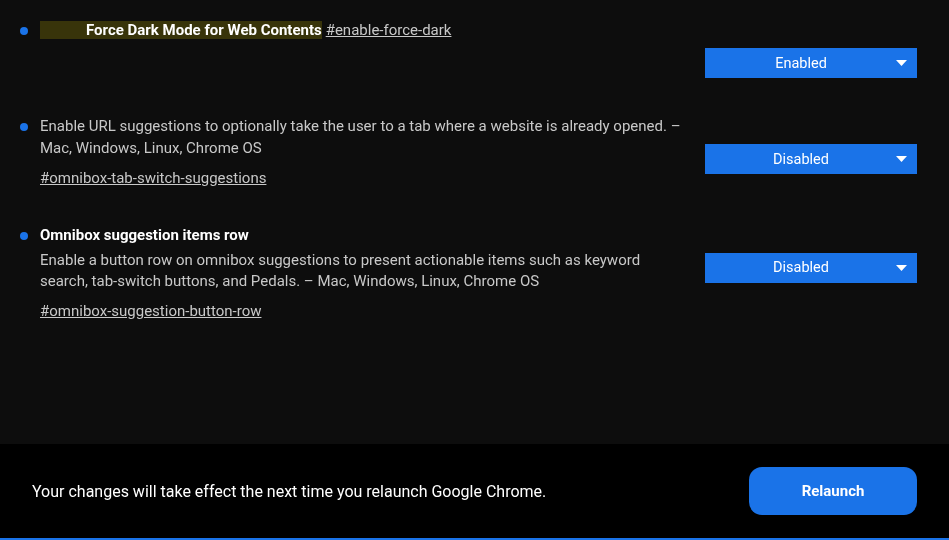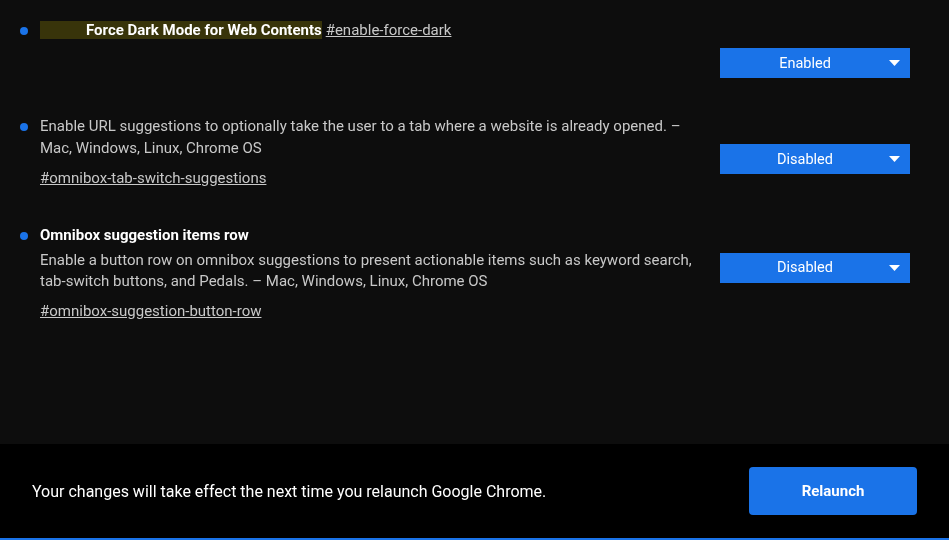--- a/index.html
+++ b/index.html
@@ -61,21 +61,21 @@
       margin-bottom: 8px;
     }
     .flag-hash {
       font-size: 15px;
       color: #c8c8c8;
       text-decoration: underline;
       display: inline-block;
     }
     .select-wrapper {
       position: relative;
-      width: 190px;
+      width: 212px;
       flex-shrink: 0;
       margin-top: 28px;
     }
     .select-control {
       width: 100%;
       height: 30px;
       background: #1a73e8;
       color: #ffffff;
       border: none;
       font-size: 14.5px;
@@ -118,21 +118,21 @@
     }
     .relaunch-button {
       background: #1a73e8;
       color: #ffffff;
       border: none;
       font-size: 15px;
       font-weight: 700;
       padding: 0 24px;
       height: 48px;
       min-width: 168px;
-      border-radius: 4px;
+      border-radius: 13px;
       cursor: pointer;
       font-family: inherit;
     }
   </style>
 </head>
 <body>
 
 <div class="flags-container">
 
   <div class="flag-item">

